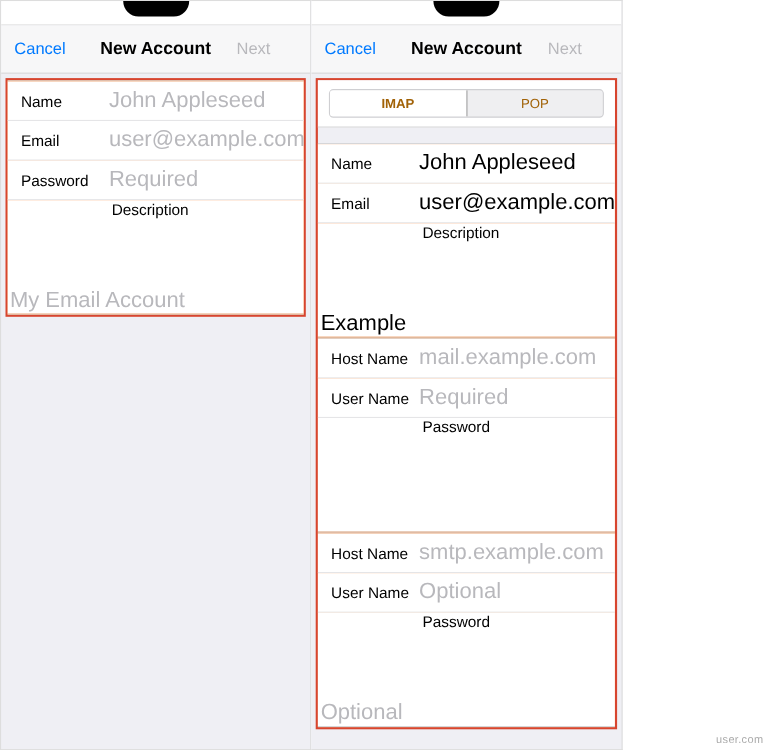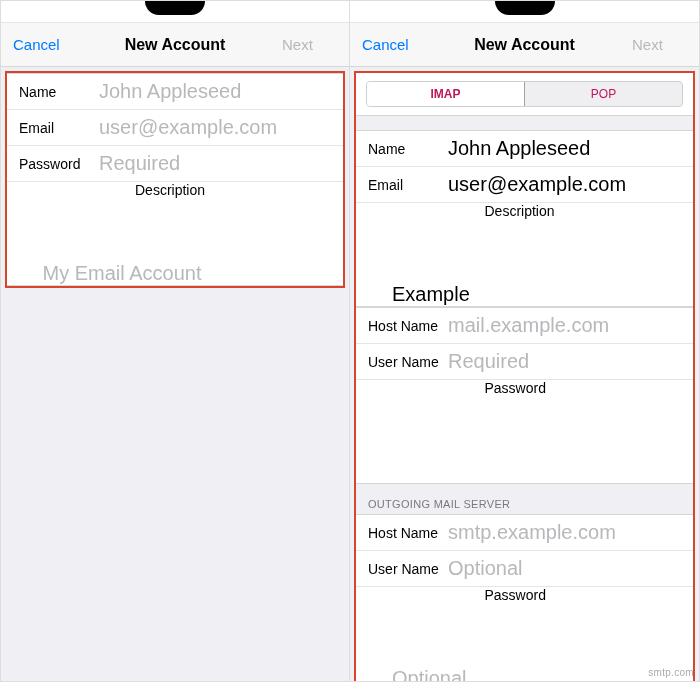--- a/index.html
+++ b/index.html
@@ -1,19 +1,19 @@
 <!DOCTYPE html>
 <html><head>
 <meta charset="utf-8">
 <style>
   * { box-sizing: border-box; margin: 0; padding: 0; }
   html, body { font-family: -apple-system, "Helvetica Neue", Helvetica, Arial, sans-serif; background:#fff; }
   body { width:700px; height:682px; position:relative; }
 
-  .wrap { display:flex; width:700px; height:682px; }
+  .wrap { display:flex; width:566px; height:682px; }
   .phone {
     flex:1 1 50%;
     background:#efeff4;
     border:1px solid #ddd;
     position:relative;
     overflow:hidden;
   }
   .phone + .phone { border-left:none; }
 
   
@@ -91,21 +91,21 @@
     border:1px solid #cfcfd2;
     border-radius:4px;
     overflow:hidden;
     height:26px;
     background:#efeff1;
     font-size:12px;
   }
   .segmented .seg{
     flex:1;
     display:flex; align-items:center; justify-content:center;
-    color:#be185d;
+    color:#a16207;
     cursor:pointer;
   }
   .segmented .seg.active{
     background:#fff;
     font-weight:600;
   }
   .segmented .seg + .seg{ border-left:1px solid #a3a3a3; }
 
   .watermark{
     position:absolute;
@@ -192,34 +192,33 @@
         <div class="row">
           <span class="label">User Name</span>
           <input class="field" type="text" placeholder="Required" style="">
         </div>
         <div class="row">
           <span class="label">Password</span>
           <input class="field" type="password" placeholder="" style="">
         </div>
       </div>
 
-      <div class="section-header">Outgoing Mail Server</div>
       <div class="group">
         <div class="row">
           <span class="label">Host Name</span>
           <input class="field" type="text" placeholder="smtp.example.com" style="">
         </div>
         <div class="row">
           <span class="label">User Name</span>
           <input class="field" type="text" placeholder="Optional" style="">
         </div>
         <div class="row">
           <span class="label">Password</span>
           <input class="field" type="password" placeholder="Optional" style="">
         </div>
       </div>
 
     </div>
   </div>
 
 </div>
 
-<div class="watermark">smtp.com</div>
+<div class="watermark">user.com</div>
 
 </body></html>

